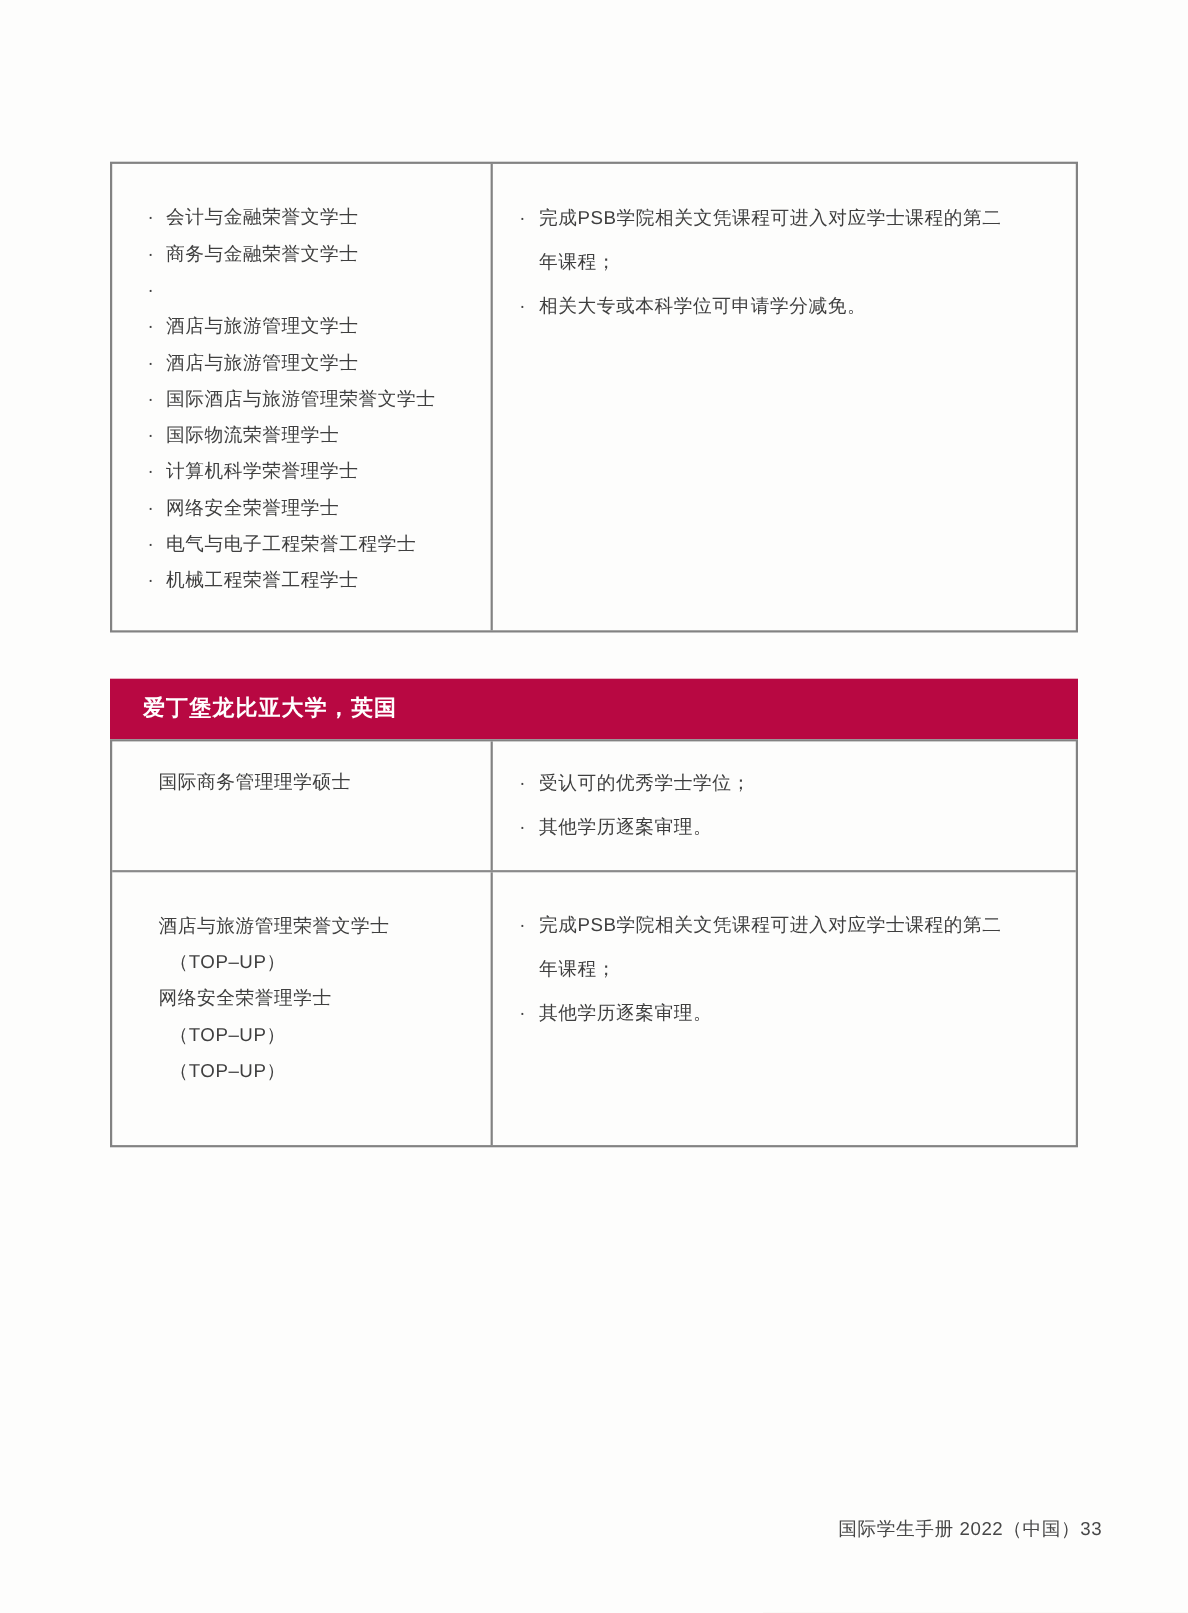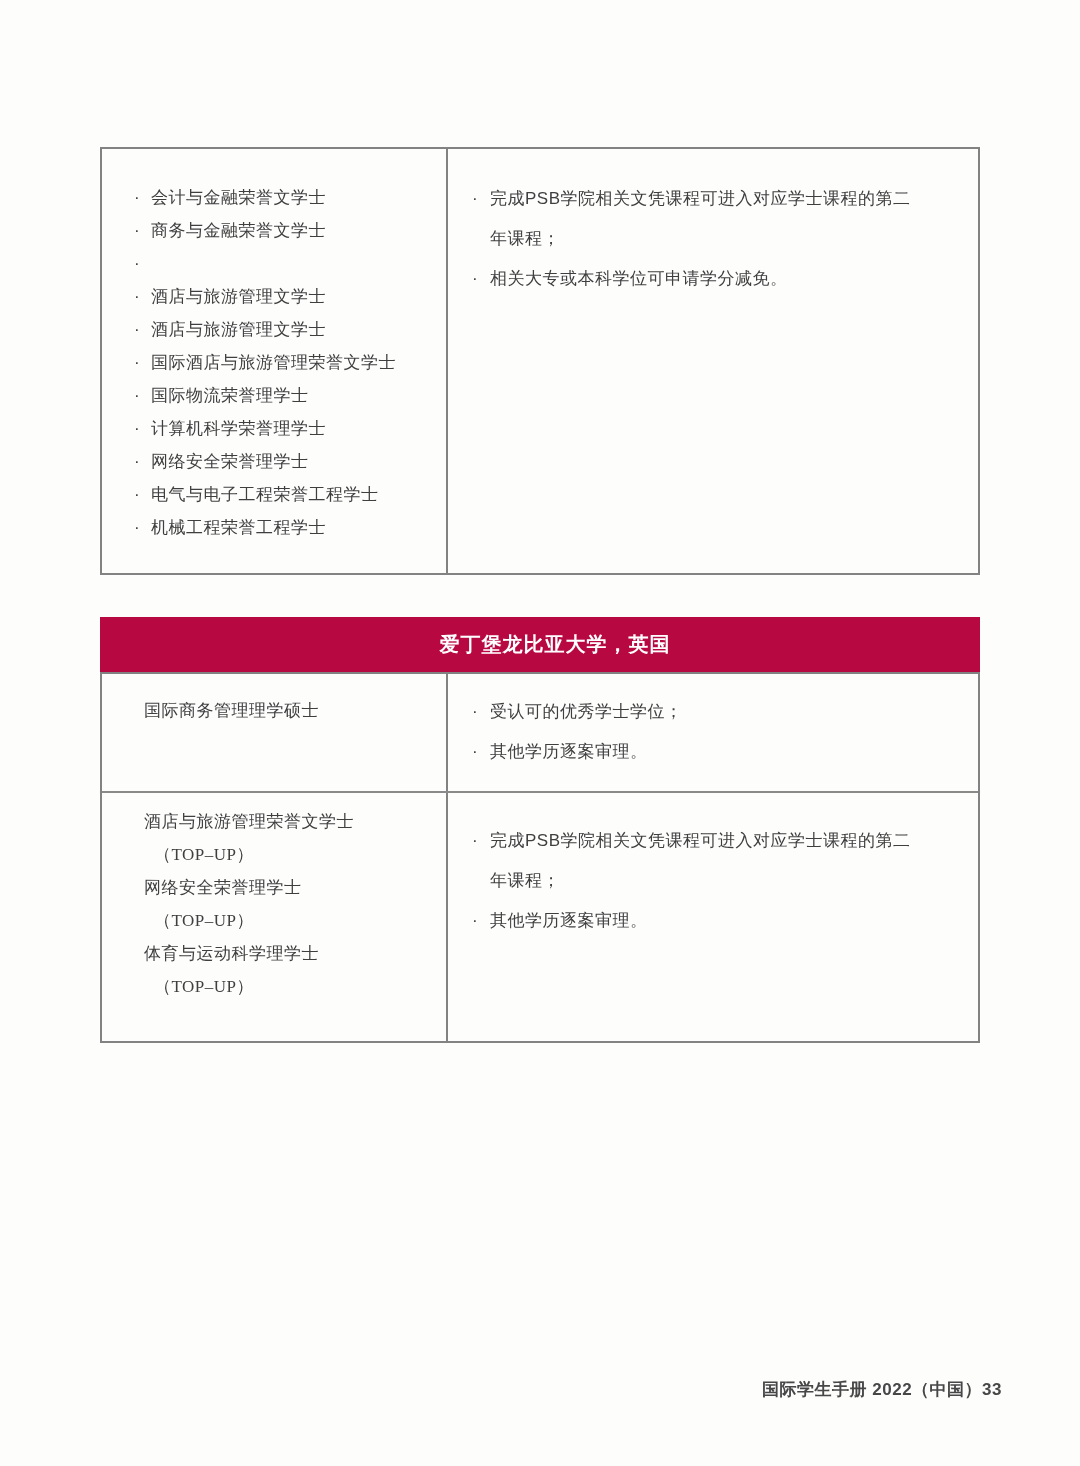--- a/index.html
+++ b/index.html
@@ -74,51 +74,49 @@
     width: 880px;
     height: 55px;
     background: #b80842;
     color: #ffffff;
     font-size: 20px;
     font-weight: bold;
     line-height: 55px;
     padding-left: 30px;
     letter-spacing: 1px;
     white-space: nowrap;
-    text-align: center;
   }
 
   
   .tbl2 { top: 672px; height: 371px; }
   .tbl2 .row1 { height: 119px; border-bottom: 2px solid #8a8a8a; }
   .tbl2 .row2 { flex: 1; }
 
-  .plainlist { padding: 20px 10px 0 42px; font-family: Liberation Serif, serif; }
-  .row2 .plainlist { padding-top: 12px; }
+  .plainlist { padding: 20px 10px 0 42px; }
+  .row2 .plainlist { padding-top: 32px; }
   .pline {
     font-size: 17px;
     line-height: 33px;
     letter-spacing: 0.5px;
     white-space: nowrap;
   }
   .pline.indent { padding-left: 10px; }
 
   .row1 .rlist { padding-top: 18px; }
   .row2 .rlist { padding-top: 28px; }
 
   
   .page-footer {
     position: absolute;
     top: 1378px;
     right: 78px;
     font-size: 17px;
     color: #474747;
     letter-spacing: 0.5px;
     white-space: nowrap;
-    font-weight: bold;
   }
 </style>
 </head>
 <body>
 
 <div class="page">
 
   <section class="tbl tbl1">
     <div class="row">
       <div class="cell left">
@@ -217,21 +215,20 @@
       </div>
     </div>
 
     <div class="row row2">
       <div class="cell left">
         <div class="plainlist">
           <div class="pline">酒店与旅游管理荣誉文学士</div>
           <div class="pline indent">（TOP–UP）</div>
           <div class="pline">网络安全荣誉理学士</div>
           <div class="pline indent">（TOP–UP）</div>
-          <div class="pline">体育与运动科学理学士</div>
           <div class="pline indent">（TOP–UP）</div>
         </div>
       </div>
       <div class="cell right">
         <div class="rlist">
           <div class="ritem">
             <span class="dot">·</span>
             <span class="txt">
                 <span>完成PSB学院相关文凭课程可进入对应学士课程的第二</span>
                 <span>年课程；</span>

